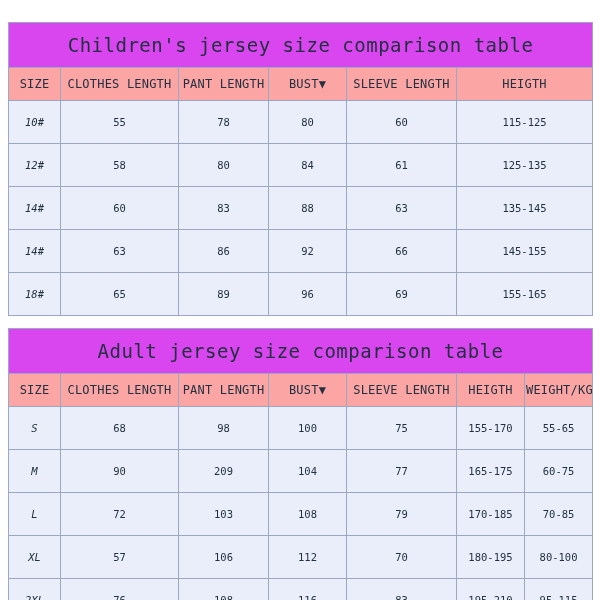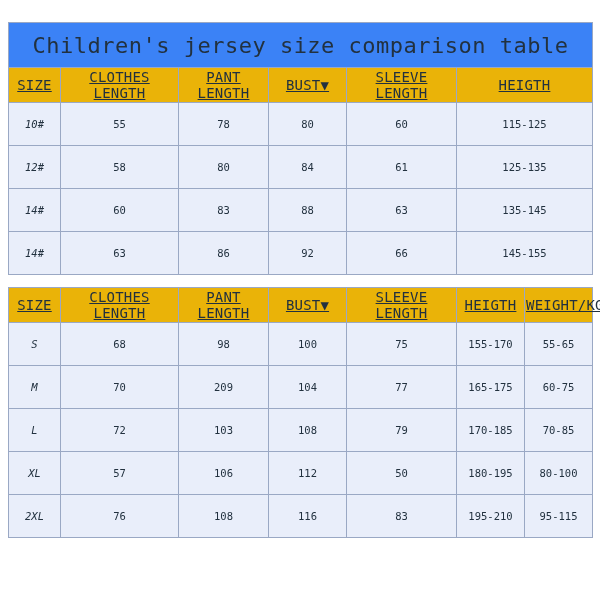--- a/index.html
+++ b/index.html
@@ -28,33 +28,32 @@
   }
   table.size-table td,
   table.size-table th {
     border: 1px solid #9aa8c4;
     text-align: center;
     vertical-align: middle;
     color: #22313f;
     font-weight: normal;
   }
   .title-cell {
-    background: #3b82f6;
-    font-size: 22px;
+    background: #d946ef;
+    font-size: 19px;
     letter-spacing: 0.5px;
     height: 42px;
     color: #1d2b3a;
     font-family: "DejaVu Sans Mono", "Liberation Mono", monospace;
   }
   .head-cell {
-    background: #eab308;
-    font-size: 14px;
+    background: #fca5a5;
+    font-size: 12px;
     height: 30px;
     letter-spacing: 0.2px;
-    text-decoration: underline;
   }
   .body-cell {
     background: #e9eefa;
     font-size: 10.5px;
     height: 40px;
   }
   .first-col {
     font-size: 10.5px;
     font-style: italic;
   }
@@ -129,79 +128,90 @@
         <td class="body-cell">135-145</td>
       </tr>
       <tr>
         <td class="body-cell first-col">14#</td>
         <td class="body-cell">63</td>
         <td class="body-cell">86</td>
         <td class="body-cell">92</td>
         <td class="body-cell">66</td>
         <td class="body-cell">145-155</td>
       </tr>
+      <tr>
+        <td class="body-cell first-col">18#</td>
+        <td class="body-cell">65</td>
+        <td class="body-cell">89</td>
+        <td class="body-cell">96</td>
+        <td class="body-cell">69</td>
+        <td class="body-cell">155-165</td>
+      </tr>
     </tbody>
   </table>
 
   <div class="spacer"></div>
 
   <table class="size-table at">
     <colgroup>
       <col class="a0">
         <col class="a1">
         <col class="a2">
         <col class="a3">
         <col class="a4">
         <col class="a5">
         <col class="a6">
     </colgroup>
     <tbody>
       <tr>
+        <td class="title-cell" colspan="7">Adult jersey size comparison table</td>
+      </tr>
+      <tr>
         <td class="head-cell">SIZE</td>
         <td class="head-cell">CLOTHES LENGTH</td>
         <td class="head-cell">PANT LENGTH</td>
         <td class="head-cell">BUST▼</td>
         <td class="head-cell">SLEEVE LENGTH</td>
         <td class="head-cell">HEIGTH</td>
         <td class="head-cell">WEIGHT/KG</td>
       </tr>
 
       <tr>
         <td class="body-cell first-col">S</td>
         <td class="body-cell">68</td>
         <td class="body-cell">98</td>
         <td class="body-cell">100</td>
         <td class="body-cell">75</td>
         <td class="body-cell">155-170</td>
         <td class="body-cell">55-65</td>
       </tr>
       <tr>
         <td class="body-cell first-col">M</td>
-        <td class="body-cell">70</td>
+        <td class="body-cell">90</td>
         <td class="body-cell">209</td>
         <td class="body-cell">104</td>
         <td class="body-cell">77</td>
         <td class="body-cell">165-175</td>
         <td class="body-cell">60-75</td>
       </tr>
       <tr>
         <td class="body-cell first-col">L</td>
         <td class="body-cell">72</td>
         <td class="body-cell">103</td>
         <td class="body-cell">108</td>
         <td class="body-cell">79</td>
         <td class="body-cell">170-185</td>
         <td class="body-cell">70-85</td>
       </tr>
       <tr>
         <td class="body-cell first-col">XL</td>
         <td class="body-cell">57</td>
         <td class="body-cell">106</td>
         <td class="body-cell">112</td>
-        <td class="body-cell">50</td>
+        <td class="body-cell">70</td>
         <td class="body-cell">180-195</td>
         <td class="body-cell">80-100</td>
       </tr>
       <tr>
         <td class="body-cell first-col">2XL</td>
         <td class="body-cell">76</td>
         <td class="body-cell">108</td>
         <td class="body-cell">116</td>
         <td class="body-cell">83</td>
         <td class="body-cell">195-210</td>

